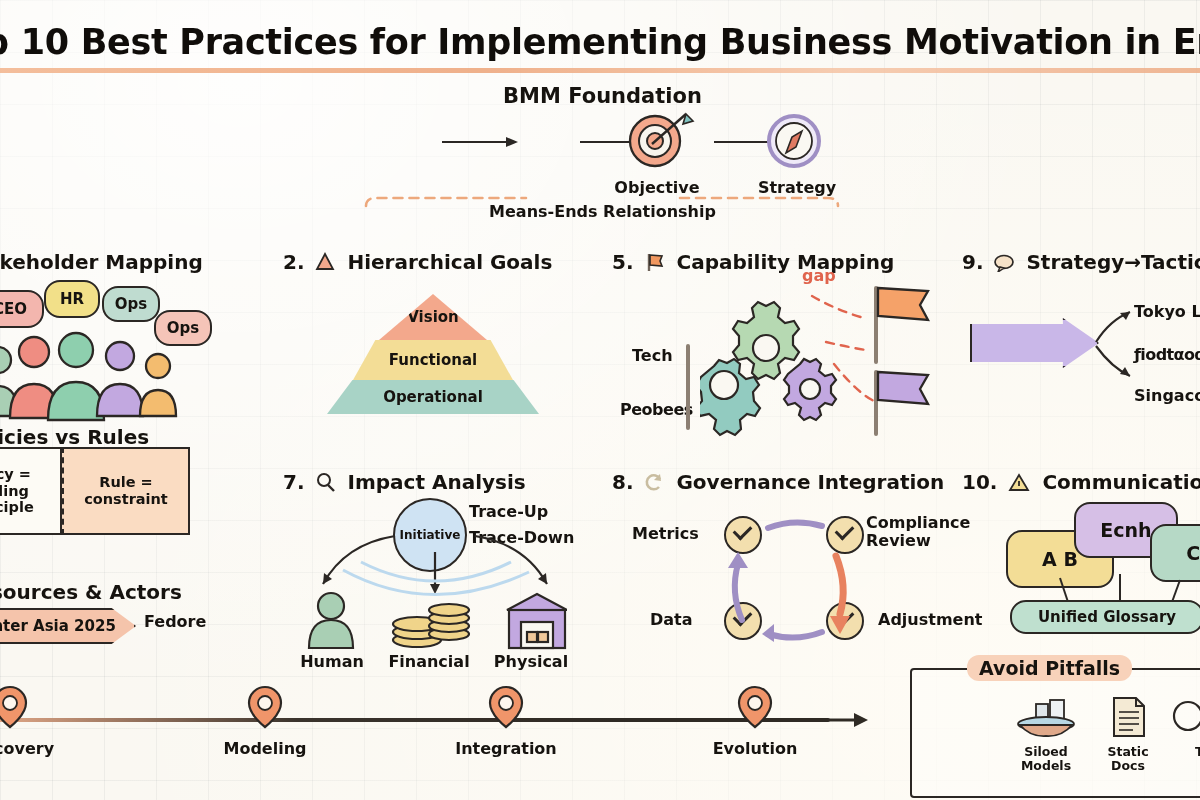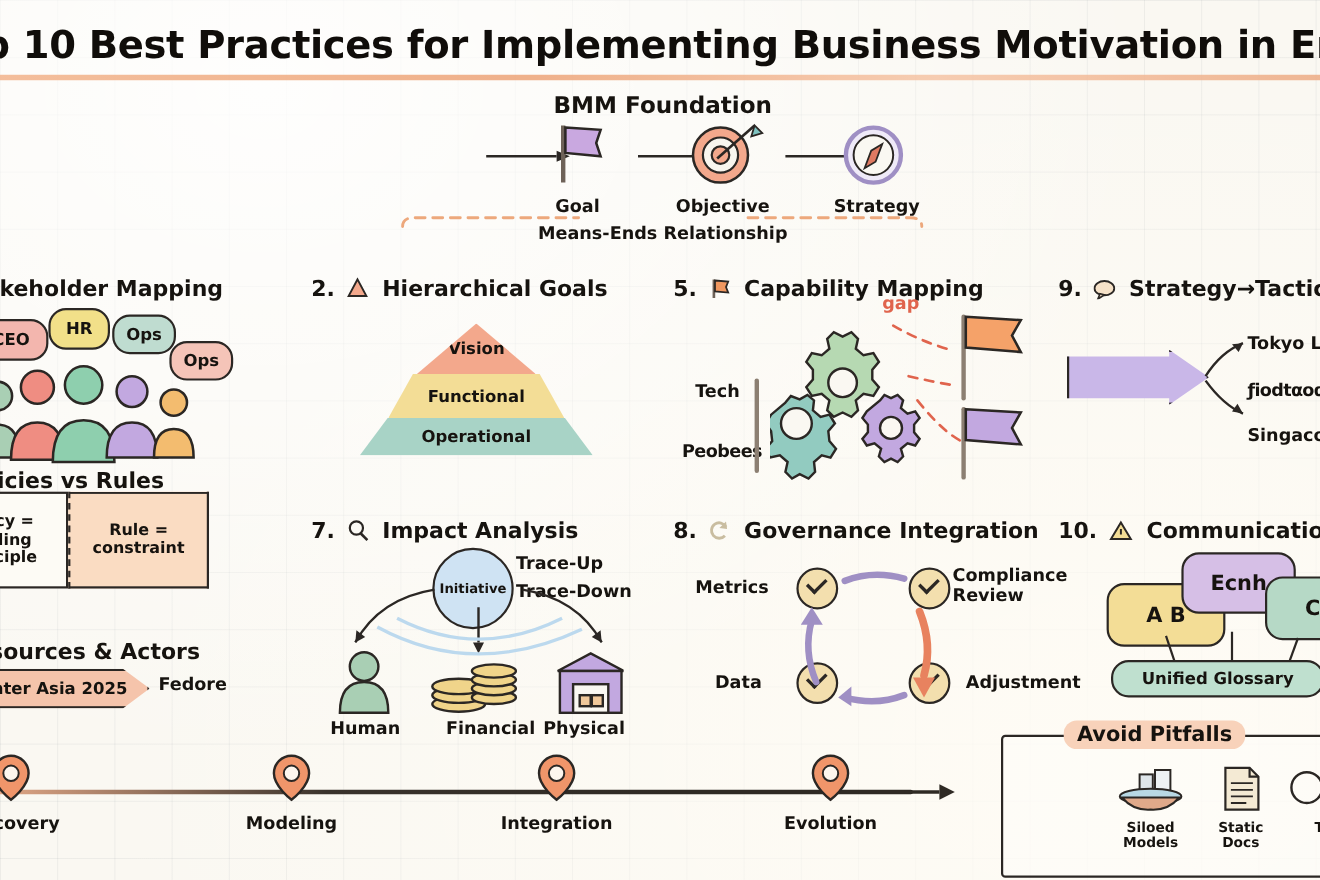--- a/index.html
+++ b/index.html
@@ -161,27 +161,20 @@
 <div id="title-rule"></div>
 
 <div id="bmm">
   <div id="bmm-title">BMM Foundation</div>
 
   <svg style="position:absolute;left:110px;top:48px;" width="80" height="20">
     <line x1="2" y1="10" x2="66" y2="10" stroke="#2b2724" stroke-width="2.2"></line>
     <path d="M66 5 l12 5 l-12 5 z" fill="#2b2724"></path>
   </svg>
 
-  <div class="bmm-node" style="left:140px;top:24px;">
-    <svg width="110" height="64">
-      <line x1="42" y1="6" x2="42" y2="58" stroke="#6e6258" stroke-width="4"></line>
-      <path d="M44 8 l32 2 l-4 12 l4 12 l-32 -3 z" fill="#c9a8e0" stroke="#2b2724" stroke-width="2.3"></path>
-    </svg>
-    <div class="cap">Goal</div>
-  </div>
   <svg style="position:absolute;left:248px;top:48px;" width="80" height="20">
     <line x1="2" y1="10" x2="66" y2="10" stroke="#2b2724" stroke-width="2.2"></line>
     <path d="M66 5 l12 5 l-12 5 z" fill="#2b2724"></path>
   </svg>
 
   <div class="bmm-node" style="left:272px;top:24px;">
     <svg width="110" height="64">
       <circle cx="53" cy="33" r="25" fill="#f3a88c" stroke="#2b2724" stroke-width="2.3"></circle>
       <circle cx="53" cy="33" r="16" fill="#f8f5ee" stroke="#2b2724" stroke-width="2"></circle>
       <circle cx="53" cy="33" r="8" fill="#f3a88c" stroke="#2b2724" stroke-width="2"></circle>
@@ -371,21 +364,21 @@
       </g>
       <path d="M210 22 l30 -16 l30 16 z" fill="#c2a8e0"></path>
       <rect x="212" y="22" width="56" height="38" fill="#c2a8e0"></rect>
       <rect x="224" y="34" width="32" height="26" fill="#faf8f2"></rect>
       <rect x="230" y="44" width="10" height="10" fill="#f0c89a"></rect>
       <rect x="241" y="44" width="10" height="10" fill="#f0c89a"></rect>
     </g>
   </svg>
 
   <div class="cap" style="position:absolute;left:4px;top:182px;width:90px;">Human</div>
-  <div class="cap" style="position:absolute;left:98px;top:182px;width:96px;margin-left:17px;">Financial</div>
+  <div class="cap" style="position:absolute;left:98px;top:182px;width:96px;">Financial</div>
   <div class="cap" style="position:absolute;left:200px;top:182px;width:96px;">Physical</div>
 </div>
 
 <div class="panel" id="p8">
   <div class="panel-title" style="position:absolute;left:0;top:0;">
     <span class="num">8.</span>
     <svg class="ico" width="20" height="20">
       <path d="M16 7 a7 7 0 1 0 -1 8" fill="none" stroke="#c9bda0" stroke-width="2.6"></path>
       <path d="M16 2 l1 7 l-7 -1 z" fill="#c9bda0"></path>
     </svg>

